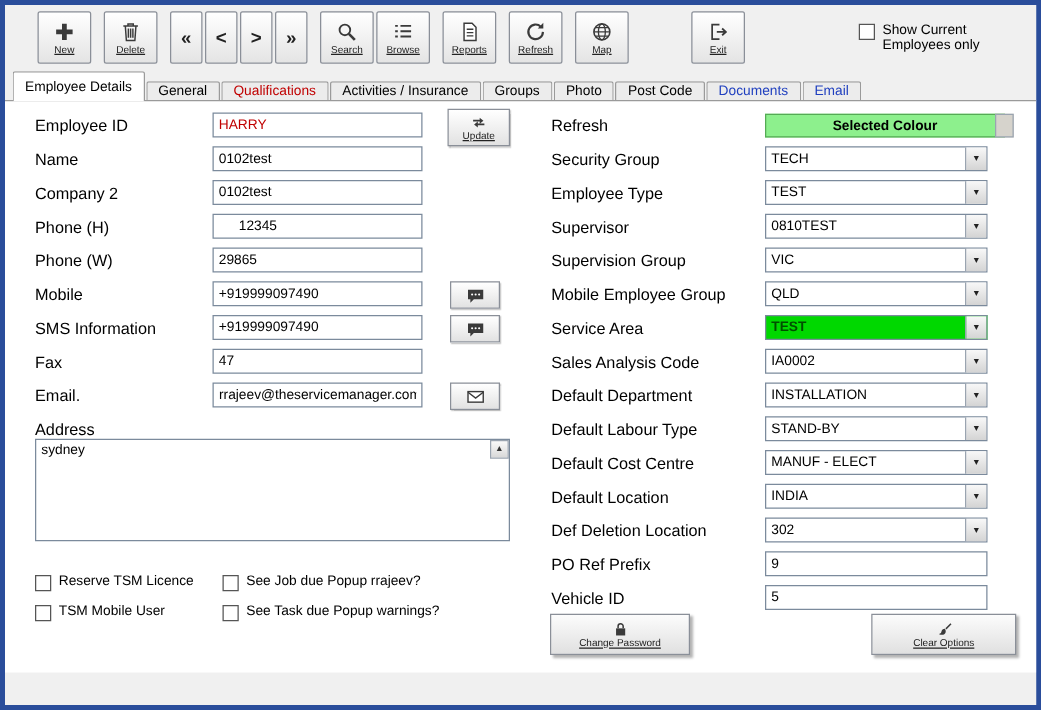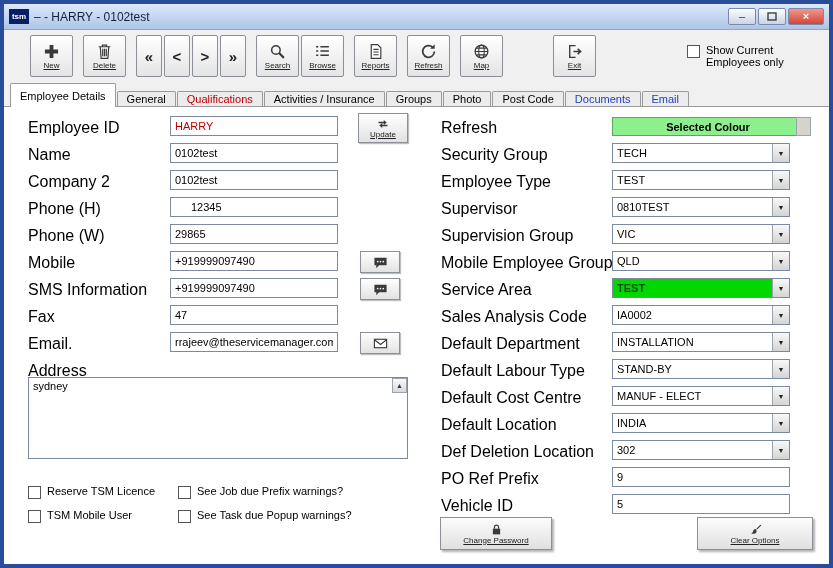--- a/index.html
+++ b/index.html
@@ -36,21 +36,21 @@
   .tabs { display:flex; align-items:flex-end; padding-left:6px; height:24px; }
   .tab { height:15px; display:flex; align-items:center; font-size:11px; padding:0 9px;
          border:1px solid #9a9a9a; border-bottom:none; background:#ececec; margin-right:1px;
          border-radius:2px 2px 0 0; cursor:pointer; white-space:nowrap; position:relative; }
   .tab.active { height:24px; background:#fff; z-index:3; margin-bottom:-1px; }
   .tab.red  { color:#c00000; }
   .tab.blue { color:#1f3fbf; }
 
   
   .content { position:relative; background:#fff; height:458px; border-top:1px solid #9a9a9a; }
-  .flabel { position:absolute; font-size:16px; color:#000; white-space:nowrap; }
+  .flabel { position:absolute; font-size:13px; color:#000; white-space:nowrap; }
   .tsm-input { position:absolute; height:20px; border:1px solid #7b8a9c; font-size:11px;
                padding:0 4px; font-family:inherit; background:#fff; color:#000; }
   .left-input { left:166px; width:168px; }
   .red-text { color:#c00000; }
   .addr { position:absolute; left:24px; top:270px; width:380px; height:82px; border:1px solid #7b8a9c;
           font-size:11px; padding:2px 4px; resize:none; font-family:inherit; overflow:hidden; }
   .scrollup { position:absolute; left:388px; top:271px; width:15px; height:15px; border:1px solid #9aa4b0;
               background:linear-gradient(#fafafa,#d8d8d8); font-size:7px; display:flex;
               align-items:center; justify-content:center; color:#333; cursor:pointer; }
   .mini-btn { position:absolute; left:356px; width:40px; height:22px; border:1px solid #8a8f98;
@@ -83,37 +83,20 @@
   .big-btn { position:absolute; top:410px; height:33px; border:1px solid #8a8f98;
              background:linear-gradient(#fcfcfc,#e0e0e0); box-shadow:2px 2px 2px rgba(0,0,0,.3);
              display:flex; flex-direction:column; align-items:center; justify-content:center; cursor:pointer; }
   .big-btn svg { width:15px; height:13px; }
 </style>
 </head>
 <body>
 
 <div class="window">
 
-  <div class="titlebar">
-    <span class="logo">tsm</span>
-    <span class="title">– - HARRY - 0102test</span>
-    <div class="winbtns">
-      <div class="winbtn">
-          <span>–</span>
-        </div>
-      <div class="winbtn">
-        <svg viewBox="0 0 10 9">
-            <rect x="1" y="1" width="8" height="7" fill="none" stroke="#333" stroke-width="1.3"></rect>
-          </svg>
-      </div>
-      <div class="winbtn close">
-          <span>×</span>
-        </div>
-    </div>
-  </div>
 
   <div class="toolbar">
     <div class="tbtn">
       <svg viewBox="0 0 16 16">
           <path d="M6.2 1.8h3.6v4.4h4.4v3.6H9.8v4.4H6.2V9.8H1.8V6.2h4.4z" fill="#3a3a3a"></path>
         </svg>
       <span class="lbl">New</span>
     </div>
     <div class="gap-sm"></div>
     <div class="tbtn">
@@ -257,21 +240,21 @@
     <div class="scrollup">
         <span>▲</span>
       </div>
 
     <div class="check-row" style="left:24px; top:378px">
       <span class="checkbox"></span>
       <span>Reserve TSM Licence</span>
     </div>
     <div class="check-row" style="left:174px; top:378px">
       <span class="checkbox"></span>
-      <span>See Job due Prefix warnings?</span>
+      <span>See Job due Popup rrajeev?</span>
     </div>
     <div class="check-row" style="left:24px; top:402px">
       <span class="checkbox"></span>
       <span>TSM Mobile User</span>
     </div>
     <div class="check-row" style="left:174px; top:402px">
       <span class="checkbox"></span>
       <span>See Task due Popup warnings?</span>
     </div>
 

